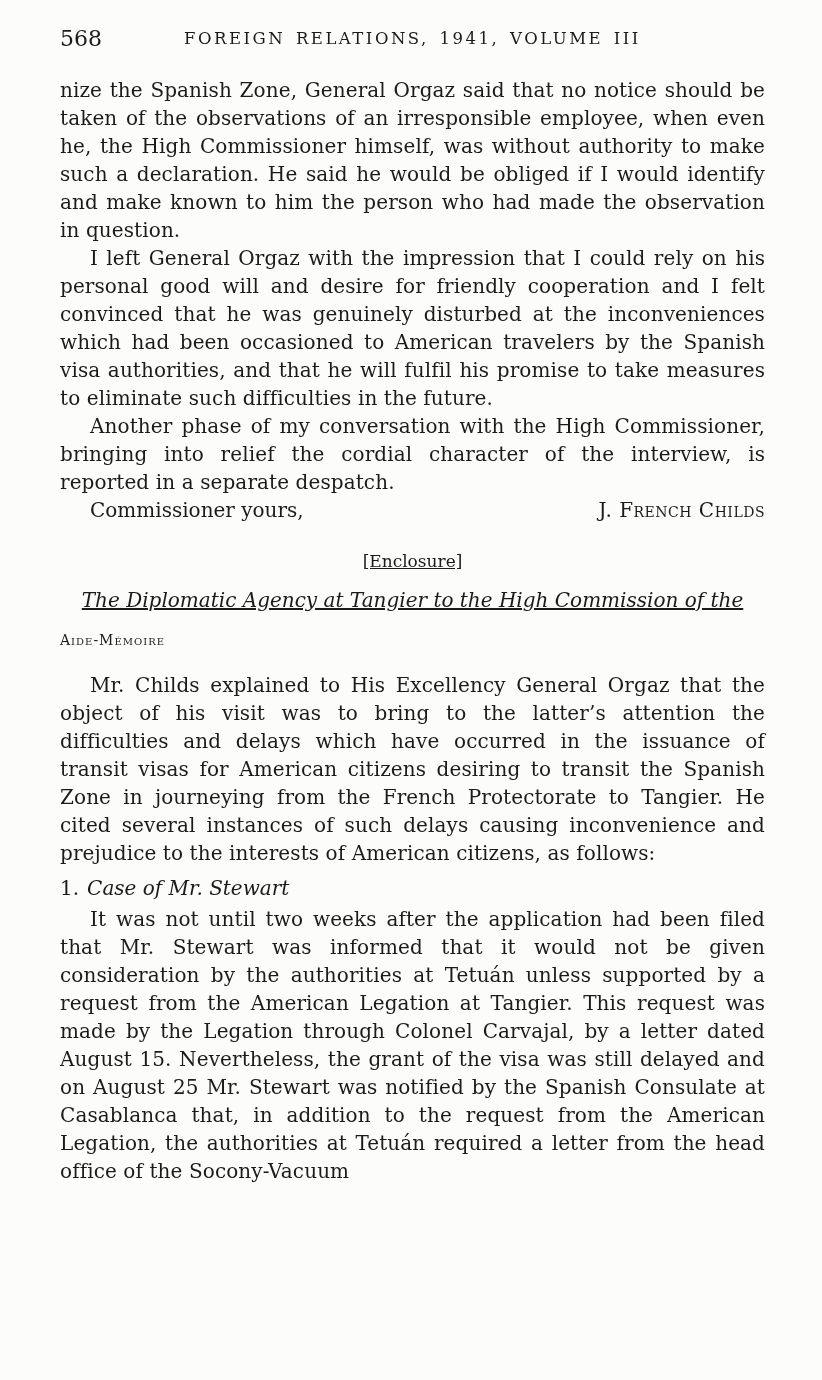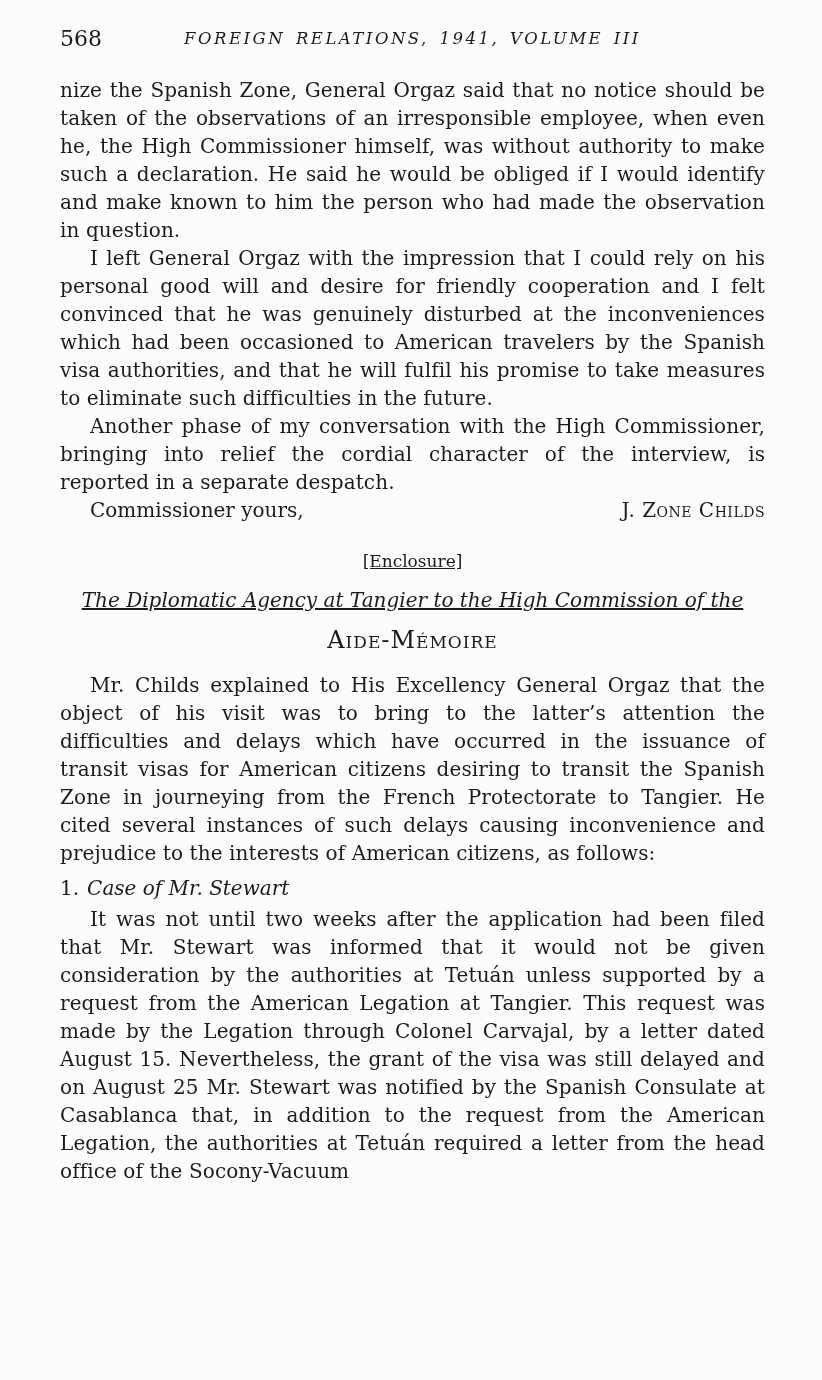--- a/index.html
+++ b/index.html
@@ -31,21 +31,20 @@
     top: 0;
     font-size: 22px;
     line-height: 26px;
   }
   .running-head {
     text-align: center;
     font-size: 16.5px;
     line-height: 26px;
     letter-spacing: 2.5px;
     word-spacing: 3px;
-    font-style: italic;
   }
   
   .bodytext p {
     margin: 0;
     font-size: 20px;
     line-height: 28px;
     text-align: justify;
     letter-spacing: 0.1px;
   }
   .bodytext p.indent { text-indent: 30px; }
@@ -73,24 +72,24 @@
   }
   .enclosure-title {
     text-align: center;
     font-style: italic;
     font-size: 20px;
     line-height: 30px;
     margin-bottom: 13px;
     text-decoration: underline;
   }
   .enclosure-subheading {
-    text-align: center;
+    text-align: left;
     font-variant: small-caps;
     letter-spacing: 1px;
-    font-size: 24px;
+    font-size: 14px;
     line-height: 24px;
     margin-bottom: 19px;
   }
   
   .case-heading {
     margin: 7px 0 3px 0;
     font-size: 20px;
     line-height: 28px;
   }
   .case-heading .case-no { font-style: normal; margin-right: 8px; }
@@ -107,21 +106,21 @@
   </div>
 
   <div class="bodytext">
     <p>nize the Spanish Zone, General Orgaz said that no notice should be taken of the observations of an irresponsible employee, when even he, the High Commissioner himself, was without authority to make such a declaration.  He said he would be obliged if I would identify and make known to him the person who had made the observation in question.</p>
     <p class="indent">I left General Orgaz with the impression that I could rely on his personal good will and desire for friendly cooperation and I felt convinced that he was genuinely disturbed at the inconveniences which had been occasioned to American travelers by the Spanish visa authorities, and that he will fulfil his promise to take measures to eliminate such difficulties in the future.</p>
     <p class="indent">Another phase of my conversation with the High Commissioner, bringing into relief the cordial character of the interview, is reported in a separate despatch.</p>
   </div>
 
   <div class="closing-row">
     <span class="closing-text">Commissioner yours,</span>
-    <span class="signature">J. Zone Childs</span>
+    <span class="signature">J. French Childs</span>
   </div>
 
   <div class="enclosure">
     <div class="enclosure-tag">[Enclosure]</div>
 
     <div class="enclosure-title">
       <span>The Diplomatic Agency at Tangier to the High Commission of the</span><br>
     </div>
 
     <div class="enclosure-subheading">Aide-Mémoire</div>

